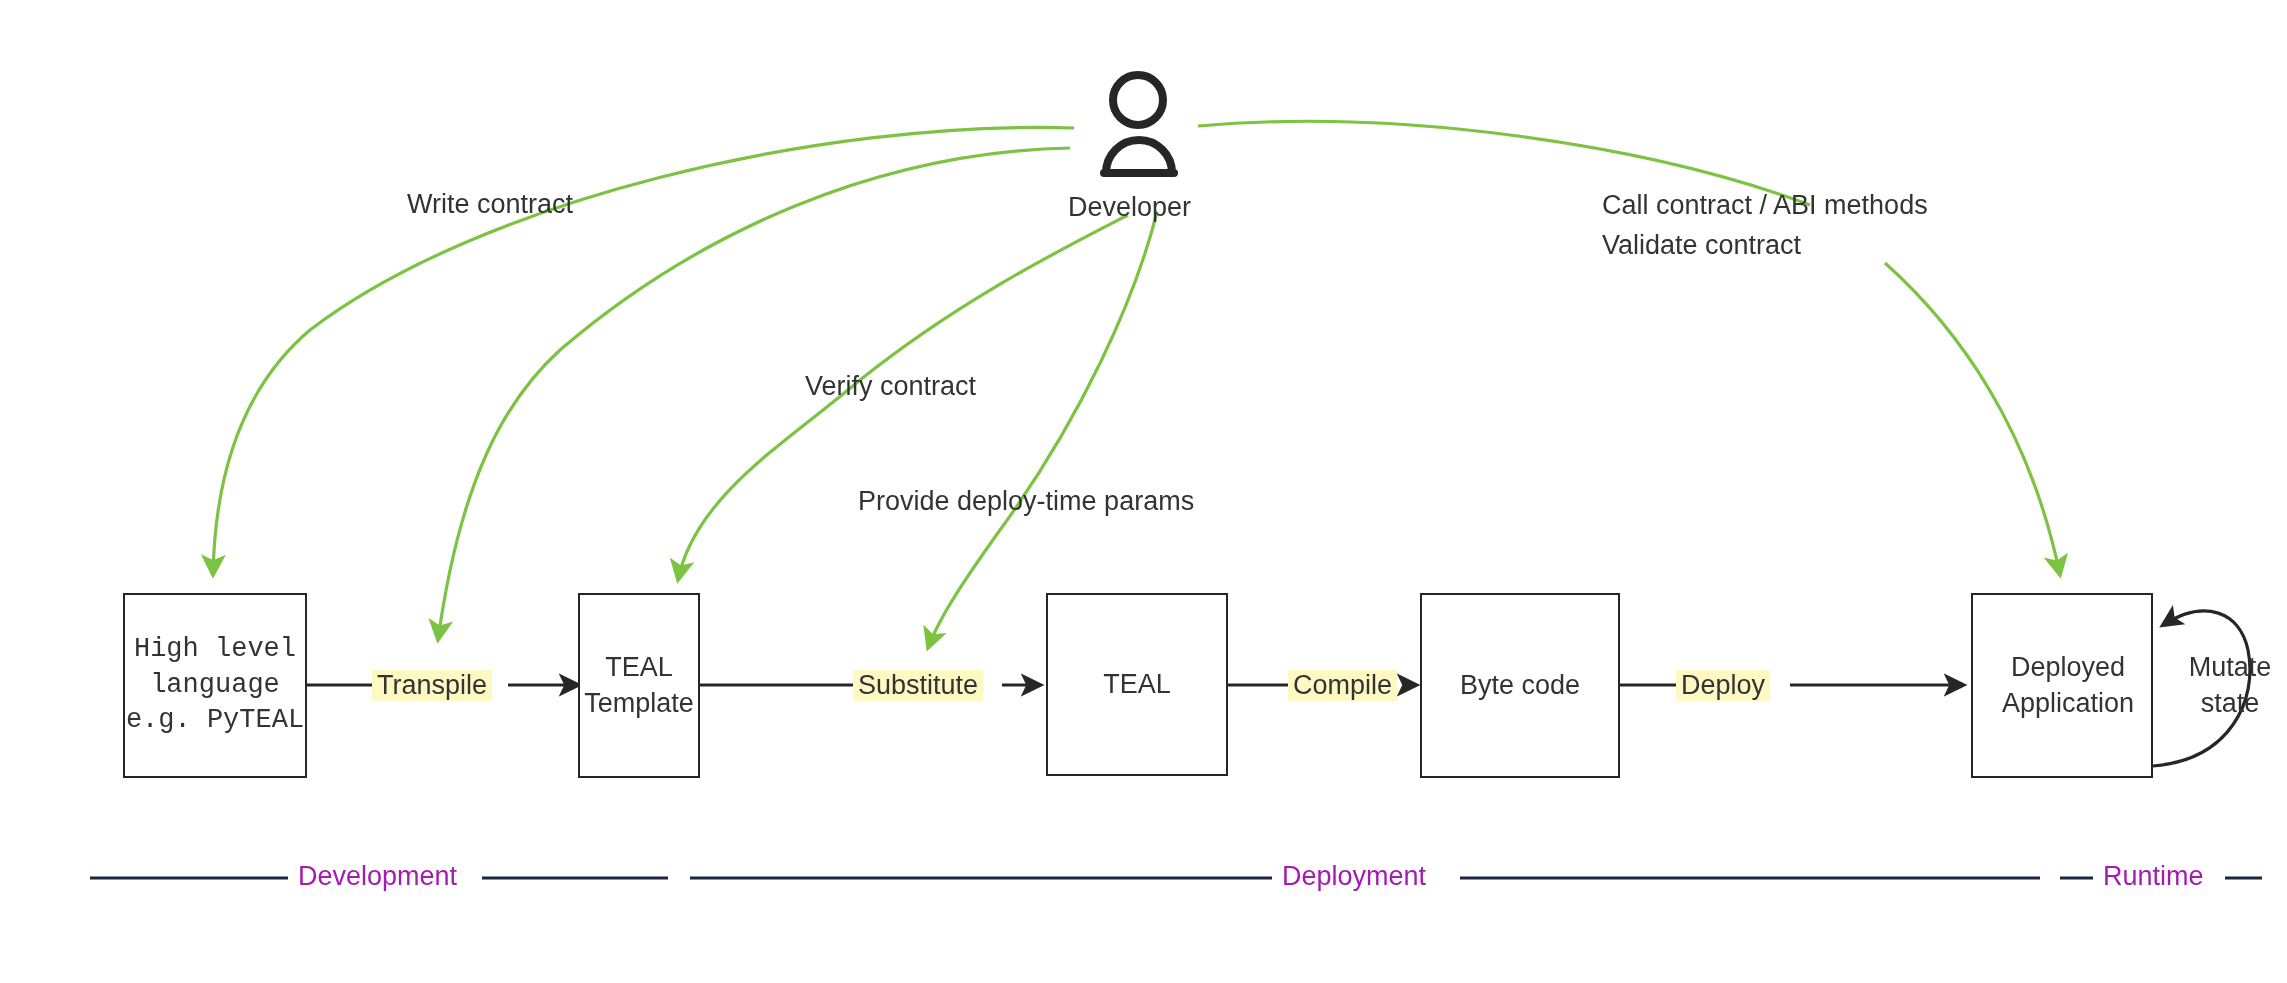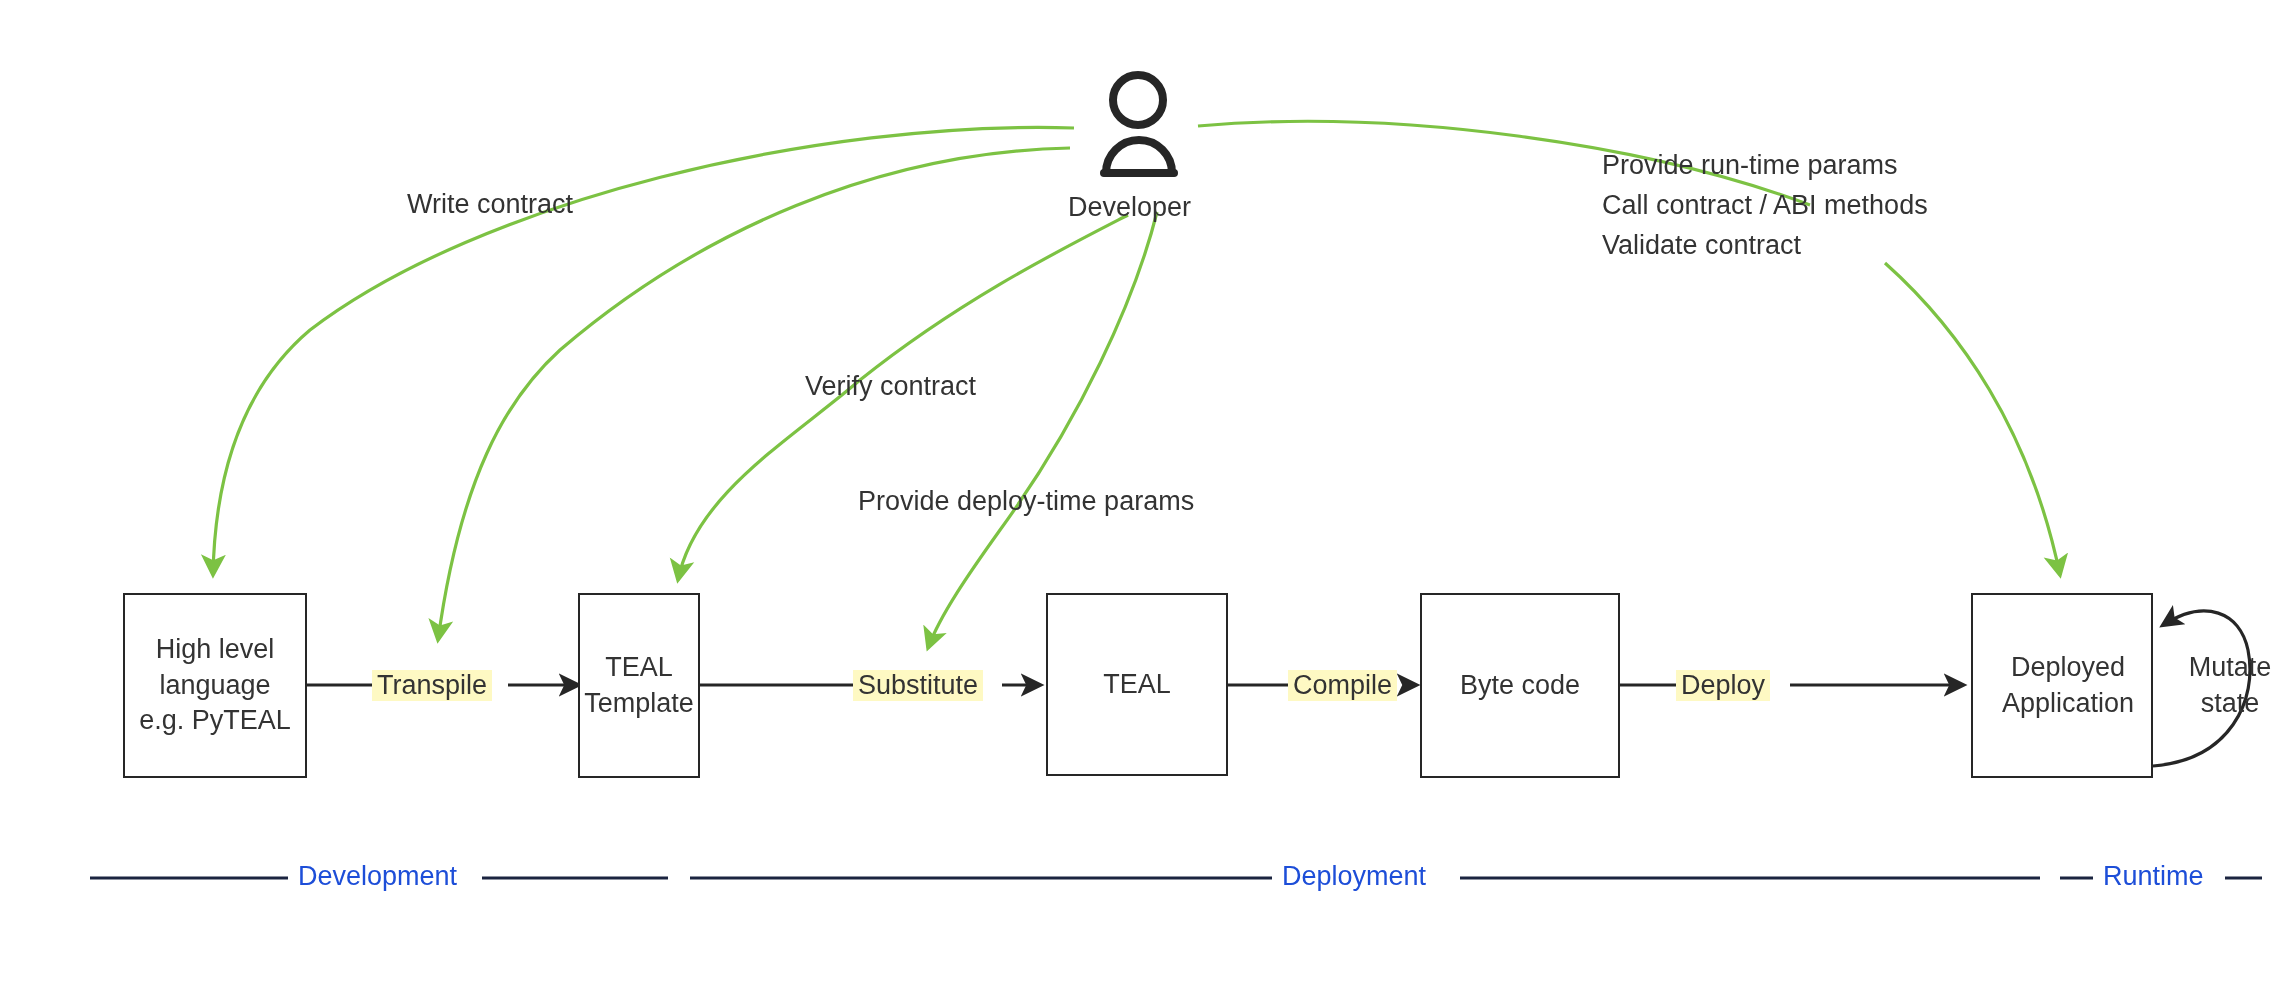--- a/index.html
+++ b/index.html
@@ -57,21 +57,21 @@
   }
   .actor-label {
     position: absolute;
     font-size: 27px;
     color: #333333;
     white-space: nowrap;
   }
   .phase-label {
     position: absolute;
     font-size: 27px;
-    color: #1d4ed8;
+    color: #a21caf;
     white-space: nowrap;
     background: #ffffff;
     padding: 0 10px;
   }
   .self-label {
     position: absolute;
     font-size: 27px;
     color: #333333;
     text-align: center;
     line-height: 1.33;
@@ -138,21 +138,21 @@
   <svg class="layer" viewBox="0 0 2287 983">
     <g>
       <circle cx="1138" cy="100" r="25" fill="none" stroke="#262626" stroke-width="8"></circle>
       <path d="M 1106,173 A 33,33 0 0 1 1172,173 Z" fill="none" stroke="#262626" stroke-width="8" stroke-linejoin="round"></path>
       <line x1="1104" y1="173" x2="1174" y2="173" stroke="#262626" stroke-width="8" stroke-linecap="round"></line>
     </g>
   </svg>
 
   <div class="actor-label" style="left:1068px; top:192px;">Developer</div>
 
-  <div class="node-box" style="left:123px; top:593px; width:184px; height:185px;">High level
+  <div class="node-box" style="left:123px; top:593px; width:184px; height:185px;font-family:Liberation Mono, monospace;">High level
 language
 e.g. PyTEAL</div>
 
   <div class="node-box" style="left:578px; top:593px; width:122px; height:185px;">TEAL
 Template</div>
 
   <div class="node-box" style="left:1046px; top:593px; width:182px; height:183px;">TEAL</div>
 
   <div class="node-box" style="left:1420px; top:593px; width:200px; height:185px;">Byte code</div>
 
@@ -167,21 +167,20 @@
   <div class="self-label" style="left:2175px; top:650px; width:110px;">Mutate
 state</div>
 
   <div class="annot" style="left:407px; top:186px;">Write contract</div>
 
 
   <div class="annot" style="left:805px; top:368px;">Verify contract</div>
 
   <div class="annot" style="left:858px; top:483px;">Provide deploy-time params</div>
 
-  <div class="annot" style="left:1602px; top:147px;">Provide run-time params</div>
 
   <div class="annot" style="left:1602px; top:187px;">Call contract / ABI methods</div>
 
   <div class="annot" style="left:1602px; top:227px;">Validate contract</div>
 
   <div class="phase-label" style="left:288px; top:861px;">Development</div>
   <div class="phase-label" style="left:1272px; top:861px;">Deployment</div>
   <div class="phase-label" style="left:2093px; top:861px;">Runtime</div>
 
 </div>

